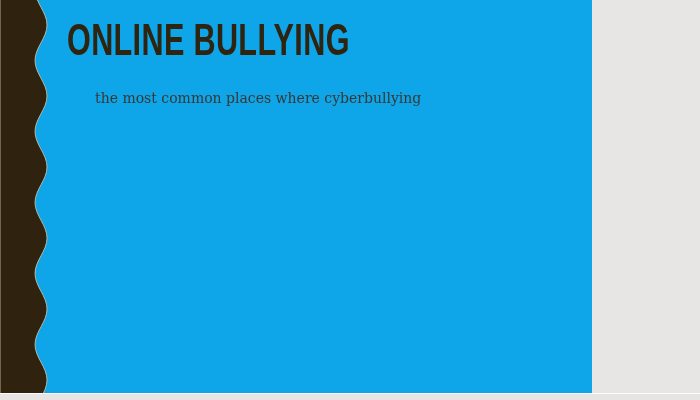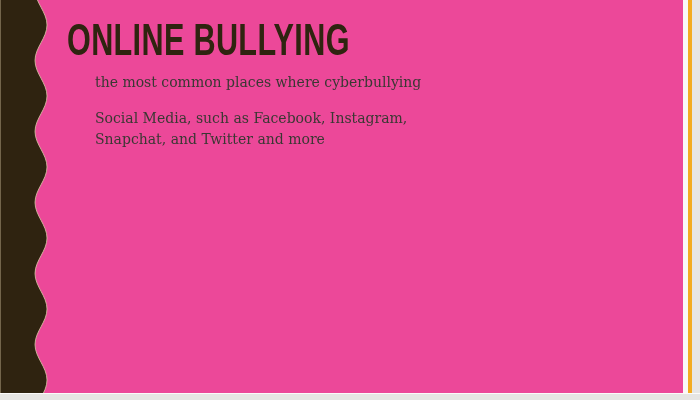--- a/index.html
+++ b/index.html
@@ -11,23 +11,23 @@
     width: 700px;
     height: 400px;
     overflow: hidden;
     background: #e7e6e4;
     font-family: "Liberation Sans", sans-serif;
   }
   .slide {
     position: absolute;
     left: 0;
     top: 0;
-    width: 692px;
+    width: 592px;
     height: 393px;
-    background: #ec4899;
+    background: #0ea5e9;
     overflow: hidden;
   }
   .wave-svg {
     position: absolute;
     left: 0;
     top: 0;
     display: block;
   }
   .slide-title {
     position: absolute;
@@ -39,21 +39,21 @@
     font-size: 45px;
     line-height: 1.0;
     letter-spacing: 0.5px;
     color: #2f2410;
     transform: scaleX(0.68);
     transform-origin: 0 0;
   }
   .body-text {
     position: absolute;
     left: 95px;
-    top: 72px;
+    top: 88px;
     width: 390px;
     font-family: "DejaVu Serif", "Liberation Serif", serif;
     font-size: 14px;
     line-height: 21px;
     color: #3a3833;
   }
   .body-paragraph {
     margin: 0 0 15px 0;
   }
   .body-line {
@@ -109,24 +109,20 @@
                C 47 393, 35 402.5, 35 415.5
                L 0 416 Z" fill="#2f2310" stroke="#d9c9a6" stroke-width="0.8"></path>
     </svg>
 
     <div class="slide-title">ONLINE BULLYING</div>
 
     <div class="body-text">
       <div class="body-paragraph">
         <div class="body-line">the most common places where cyberbullying</div>
       </div>
-      <div class="body-paragraph">
-        <div class="body-line">Social Media, such as Facebook, Instagram,</div>
-        <div class="body-line">Snapchat, and Twitter and more</div>
-      </div>
     </div>
 
     <div class="right-gap-strip"></div>
 
     <div class="accent-bar"></div>
 
   </div>
 
   <div class="bottom-edge-strip"></div>
 

